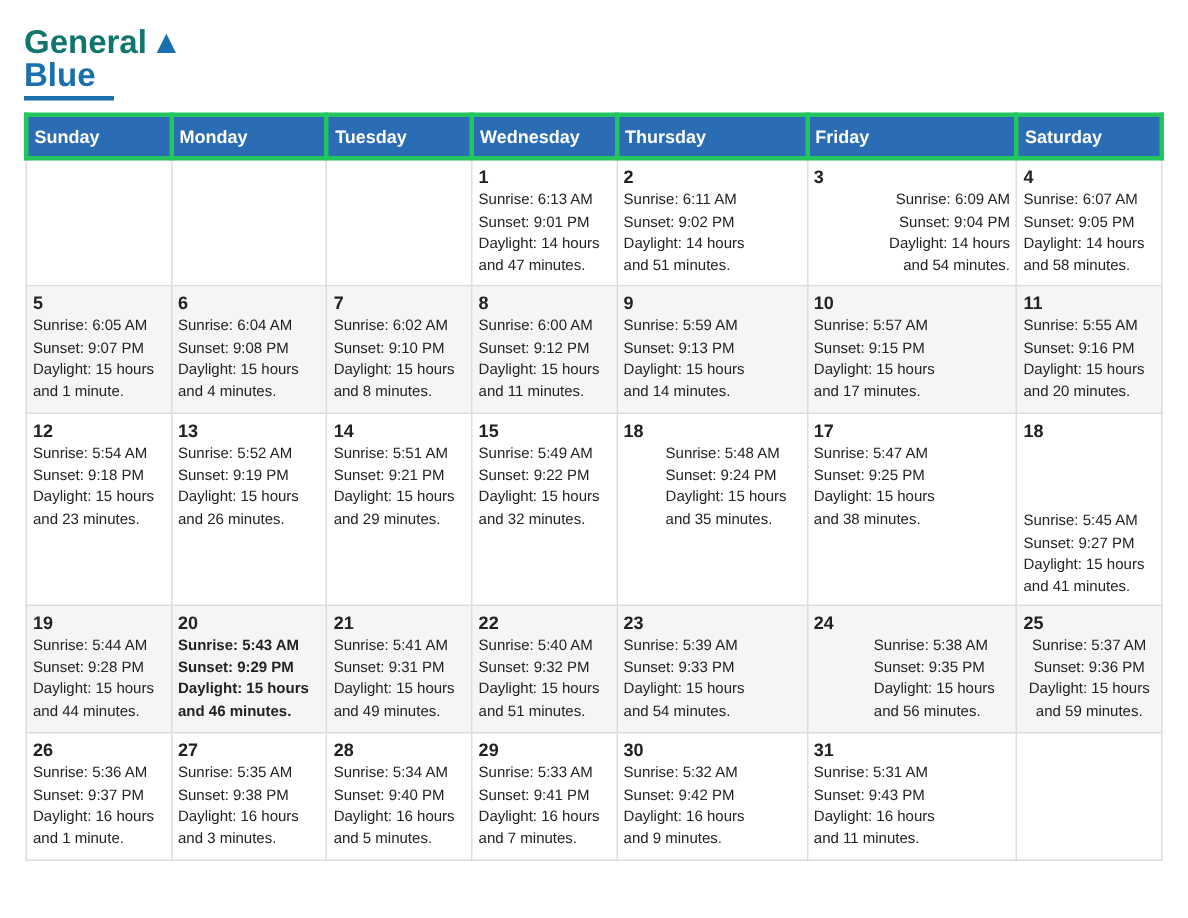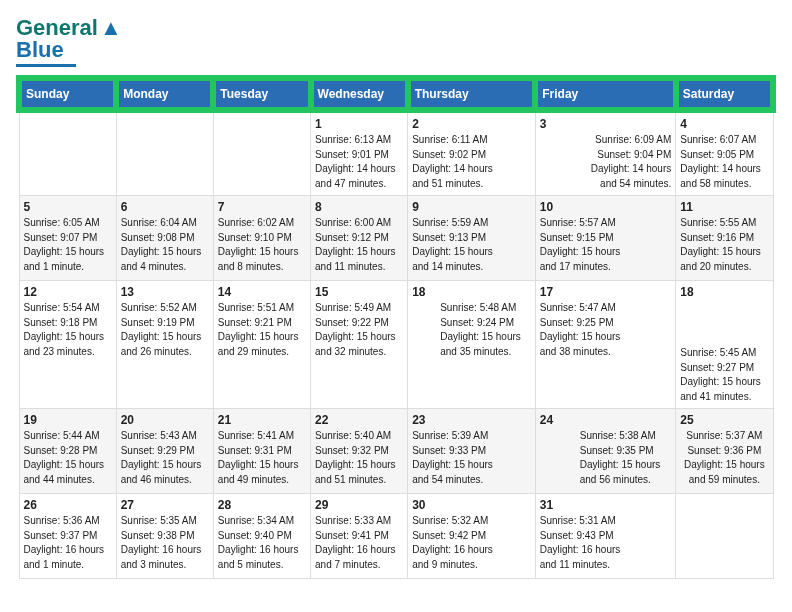--- a/index.html
+++ b/index.html
@@ -50,21 +50,21 @@
       border-collapse: collapse;
       font-size: 11px;
     }
     thead tr th {
       background: #2a6db5;
       color: #fff;
       padding: 6px 4px;
       text-align: left;
       font-size: 12px;
       font-weight: bold;
-      border: 6px solid #22c55e;
+      border: 3px solid #22c55e;
     }
     tbody tr td {
       vertical-align: top;
       padding: 4px;
       border: 1px solid #ddd;
       min-height: 70px;
       height: 85px;
       color: #222;
       background: #fff;
     }
@@ -258,21 +258,21 @@
       <tr>
         <td>
           <span class="day-num">19</span>
           <div class="day-info" style="white-space: pre-line;">Sunrise: 5:44 AM
 Sunset: 9:28 PM
 Daylight: 15 hours
 and 44 minutes.</div>
         </td>
         <td>
           <span class="day-num">20</span>
-          <div class="day-info" style="white-space: pre-line;">Sunrise: 5:43 AM
+          <div class="day-info" style="white-space: pre-line; font-weight: bold;">Sunrise: 5:43 AM
 Sunset: 9:29 PM
 Daylight: 15 hours
 and 46 minutes.</div>
         </td>
         <td>
           <span class="day-num">21</span>
           <div class="day-info" style="white-space: pre-line;">Sunrise: 5:41 AM
 Sunset: 9:31 PM
 Daylight: 15 hours
 and 49 minutes.</div>

